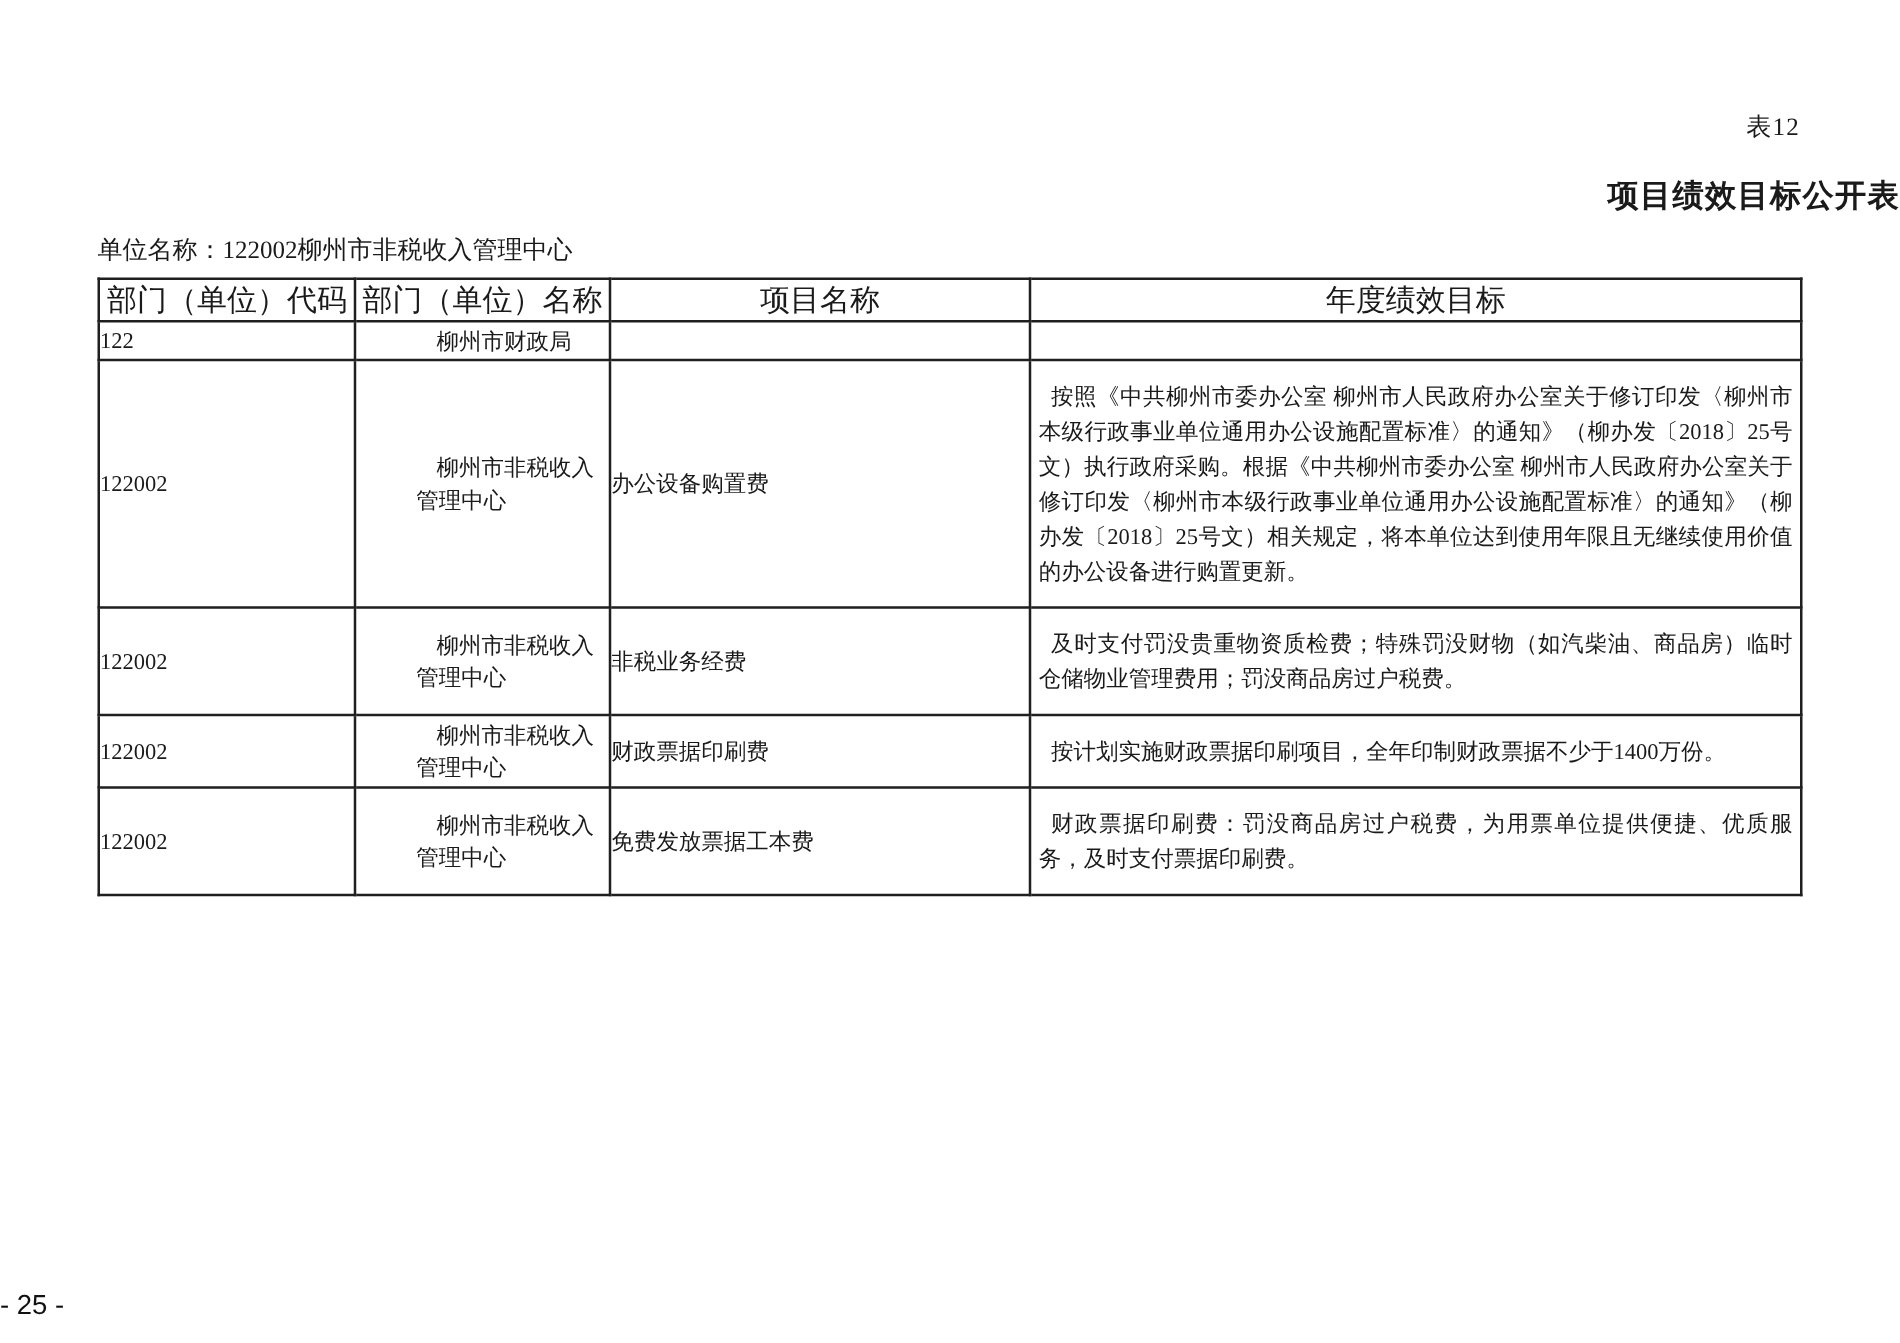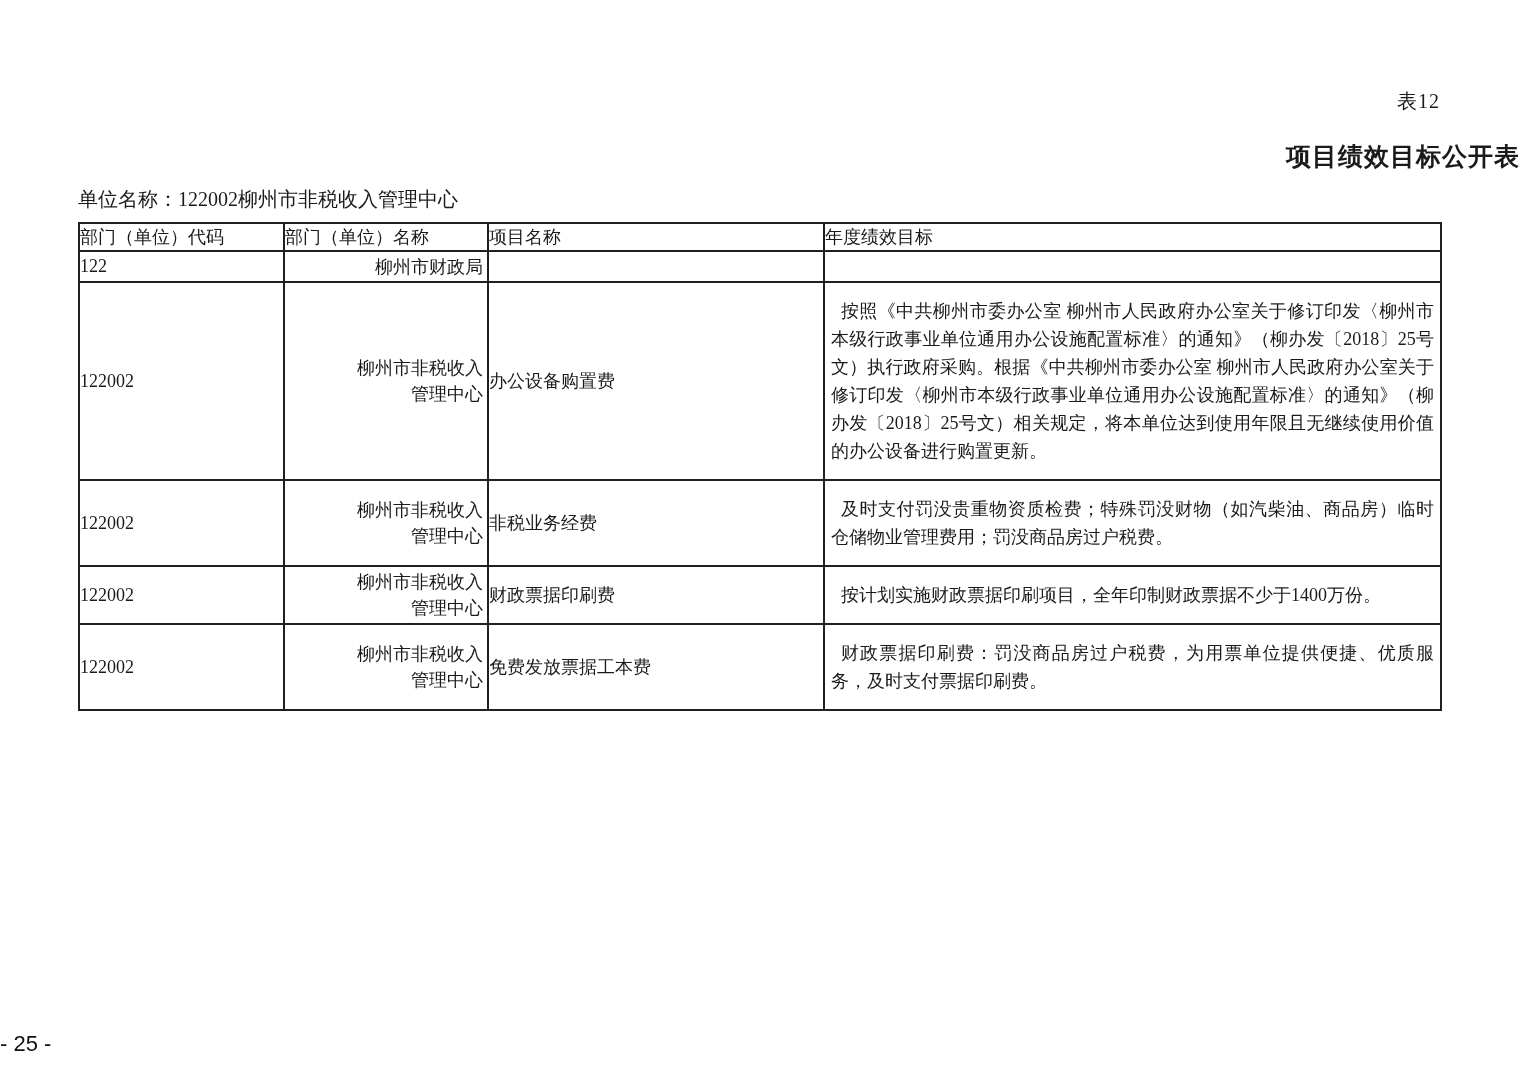--- a/index.html
+++ b/index.html
@@ -55,32 +55,32 @@
     font-weight: normal;
     overflow: hidden;
   }
   tr.r-header { height: 28px; }
   tr.r-0 { height: 31px; }
   tr.r-1 { height: 168px; }
   tr.r-2 { height: 61px; }
   tr.r-3 { height: 57px; }
   tr.r-4 { height: 53px; }
   th.h-cell {
-    text-align: left;
-    font-size: 18px;
+    text-align: center;
+    font-size: 24px;
   }
   td.c-code {
     padding-left: 8px;
     text-align: left;
   }
   td.c-name div {
     padding: 0 4px;
     text-indent: 0.9em;
     line-height: 26px;
-    text-align: right;
+    text-align: left;
     margin-left: 44px;
   }
   td.c-proj {
     padding-left: 8px;
     text-align: left;
   }
   td.c-target div {
     padding: 14px 6px;
     text-indent: 0.55em;
     line-height: 28px;

